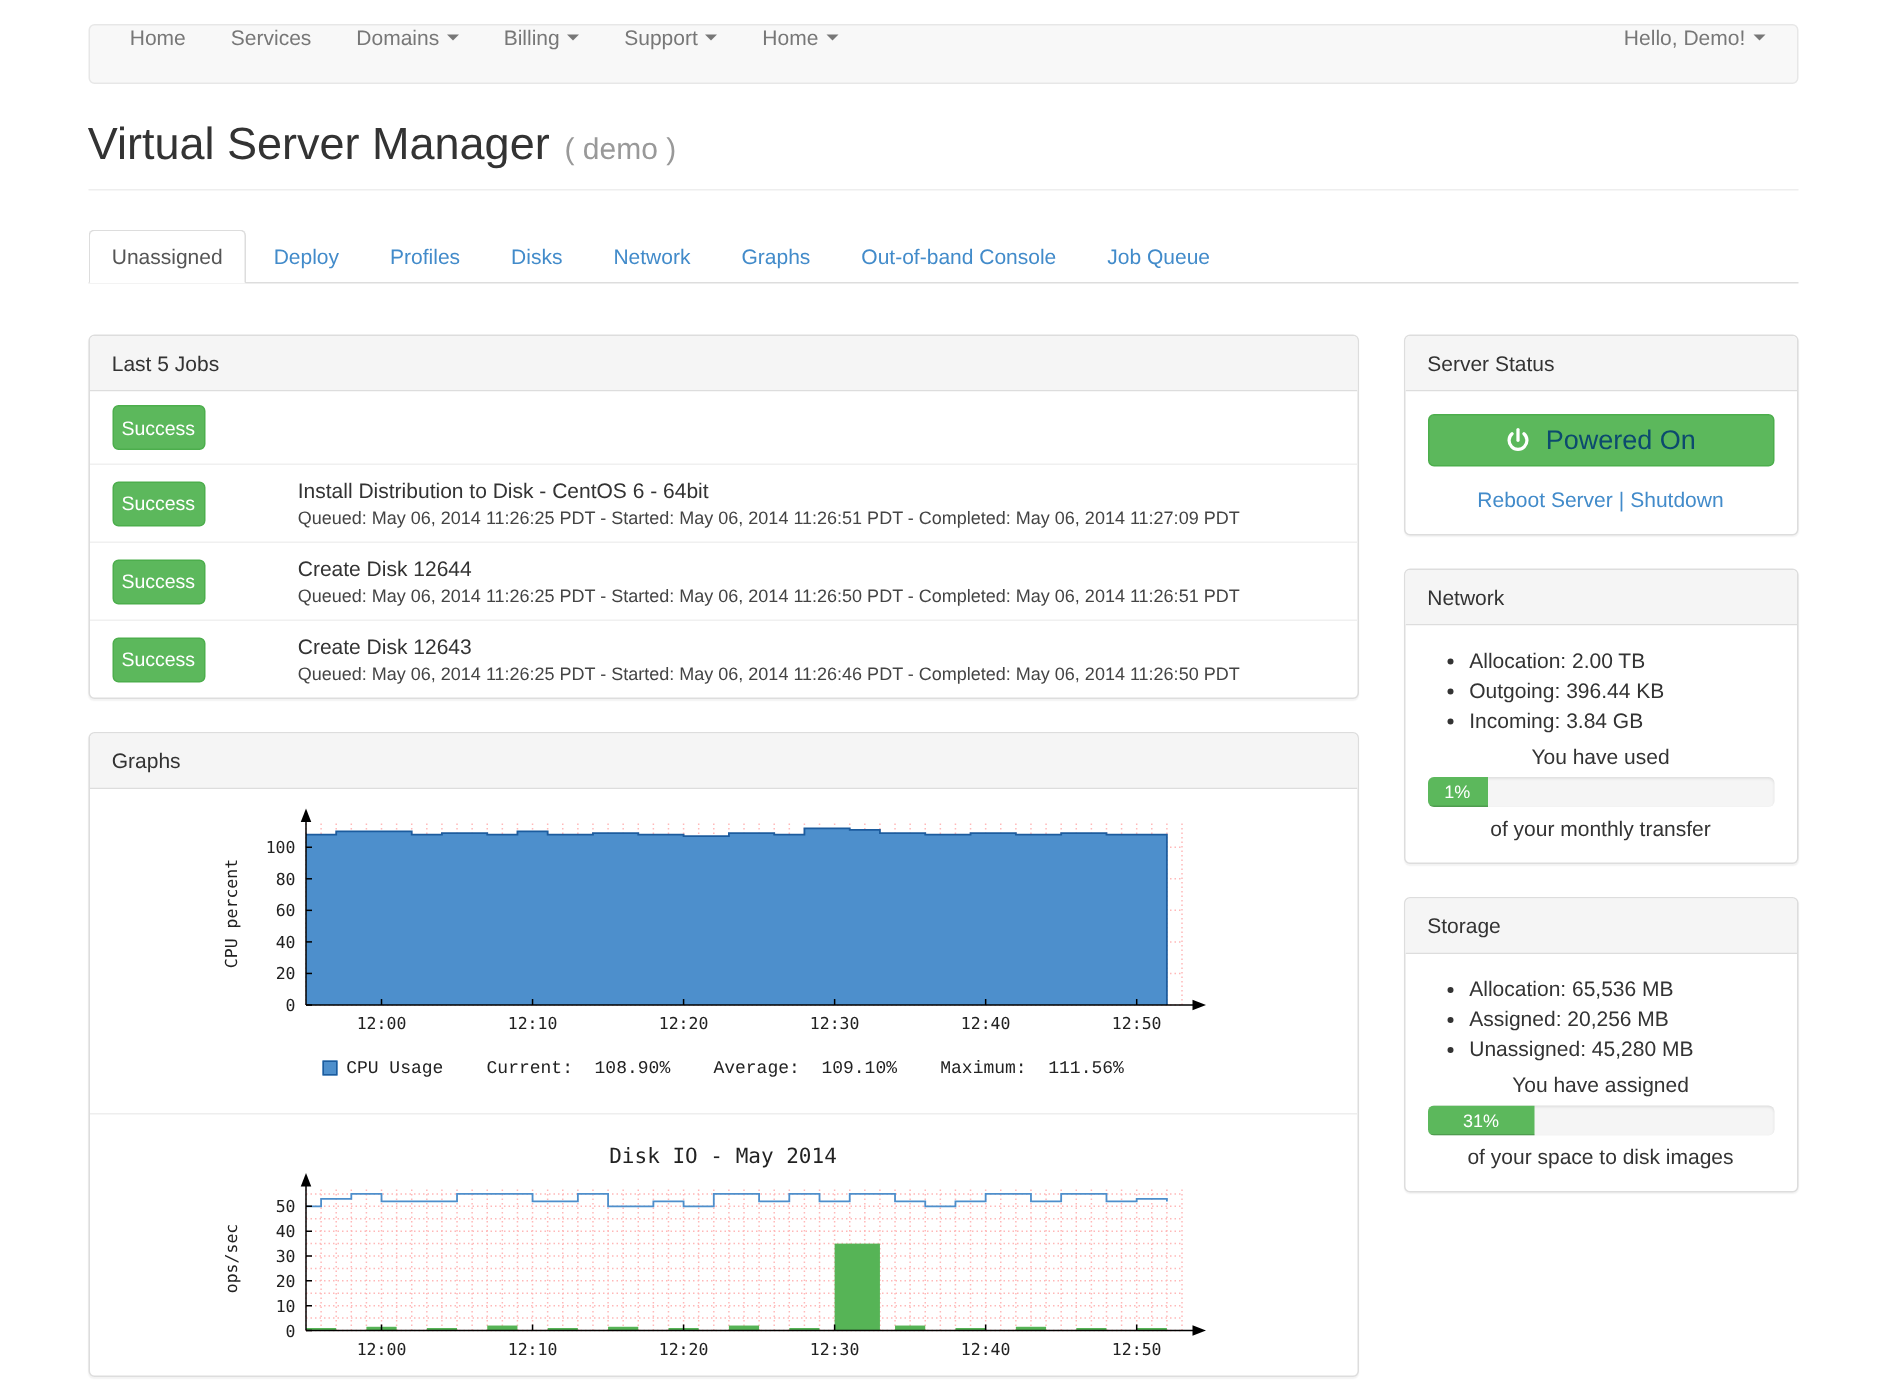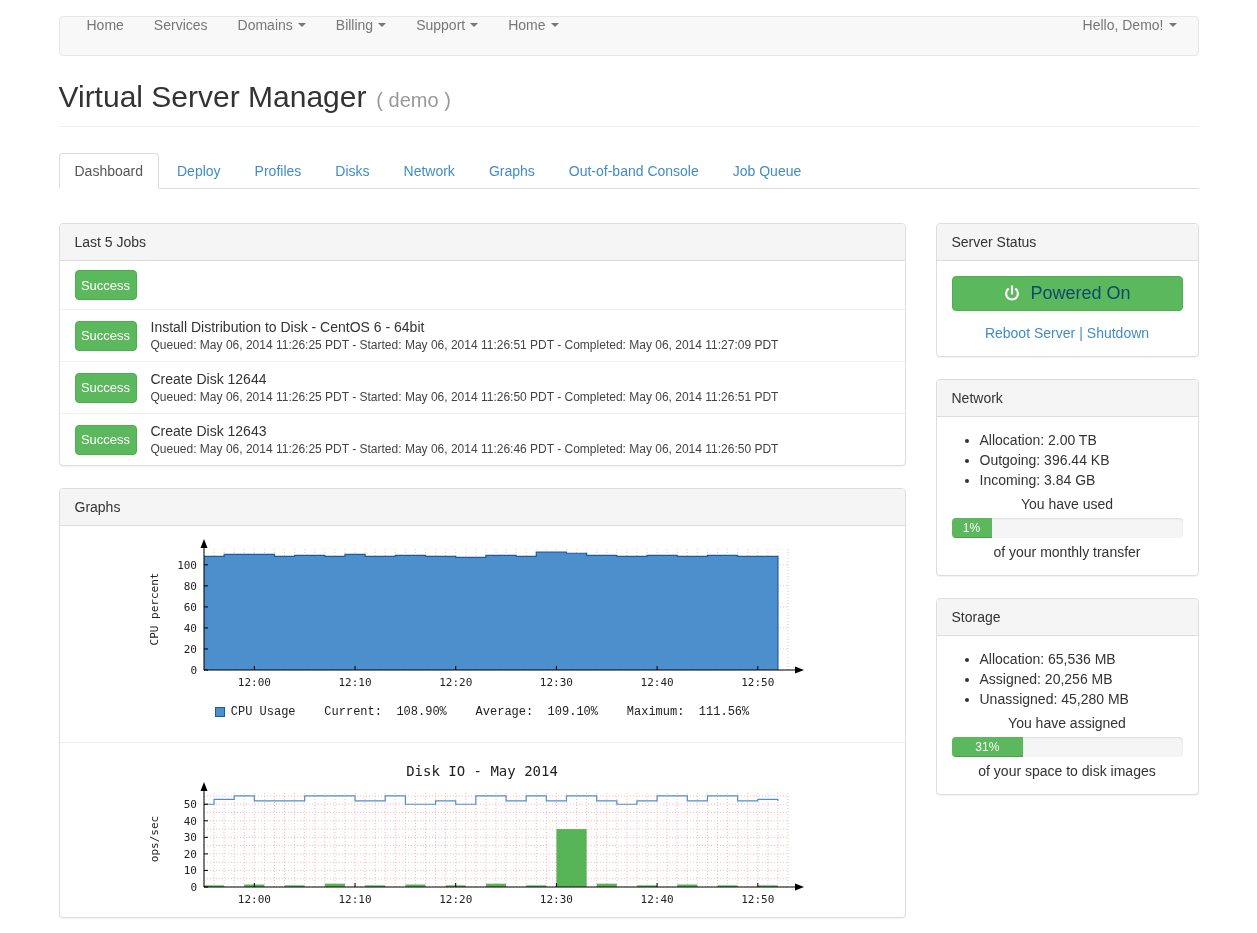--- a/index.html
+++ b/index.html
@@ -34,21 +34,21 @@
   .col-main { width:847px; }
   .col-side { width:263px; margin-left:30px; }
 
   
   .panel { border:1px solid #ddd; border-radius:4px; background:#fff;
     box-shadow:0 1px 1px rgba(0,0,0,.05); margin-bottom:22px; }
   .panel-heading { background:#f5f5f5; border-bottom:1px solid #ddd; padding:10px 15px;
     border-radius:3px 3px 0 0; font-size:14px; color:#333; }
 
   
-  .job-row { display:flex; align-items:center; padding:9px 15px; border-bottom:1px solid #f0f0f0; }
+  .job-row { display:flex; align-items:center; padding:9px 15px; border-bottom:1px solid #f0f0f0;gap:48px; }
   .job-row:last-child { border-bottom:none; }
   .badge-success { background:#5cb85c; border:1px solid #4cae4c; color:#fff; border-radius:4px;
     width:62px; height:30px; display:flex; align-items:center; justify-content:center;
     font-size:13px; flex:none; margin-right:14px; }
   .job-title { font-size:14px; color:#333; }
   .job-details { font-size:12px; color:#444; margin-top:3px; }
 
   
   .charts-body { padding:12px 0 0; }
   .chart-title { text-align:center; font-family:"DejaVu Sans Mono", monospace; font-size:14px;
@@ -127,21 +127,21 @@
     </ul>
   </nav>
 
   <div class="page-header">
     <h1>Virtual Server Manager</h1>
     <span class="page-subtitle">( demo )</span>
   </div>
 
   <ul class="nav-tabs">
     <li class="tab active">
-        <a>Dashboard</a>
+        <a>Unassigned</a>
       </li>
     <li class="tab">
         <a>Deploy</a>
       </li>
     <li class="tab">
         <a>Profiles</a>
       </li>
     <li class="tab">
         <a>Disks</a>
       </li>

